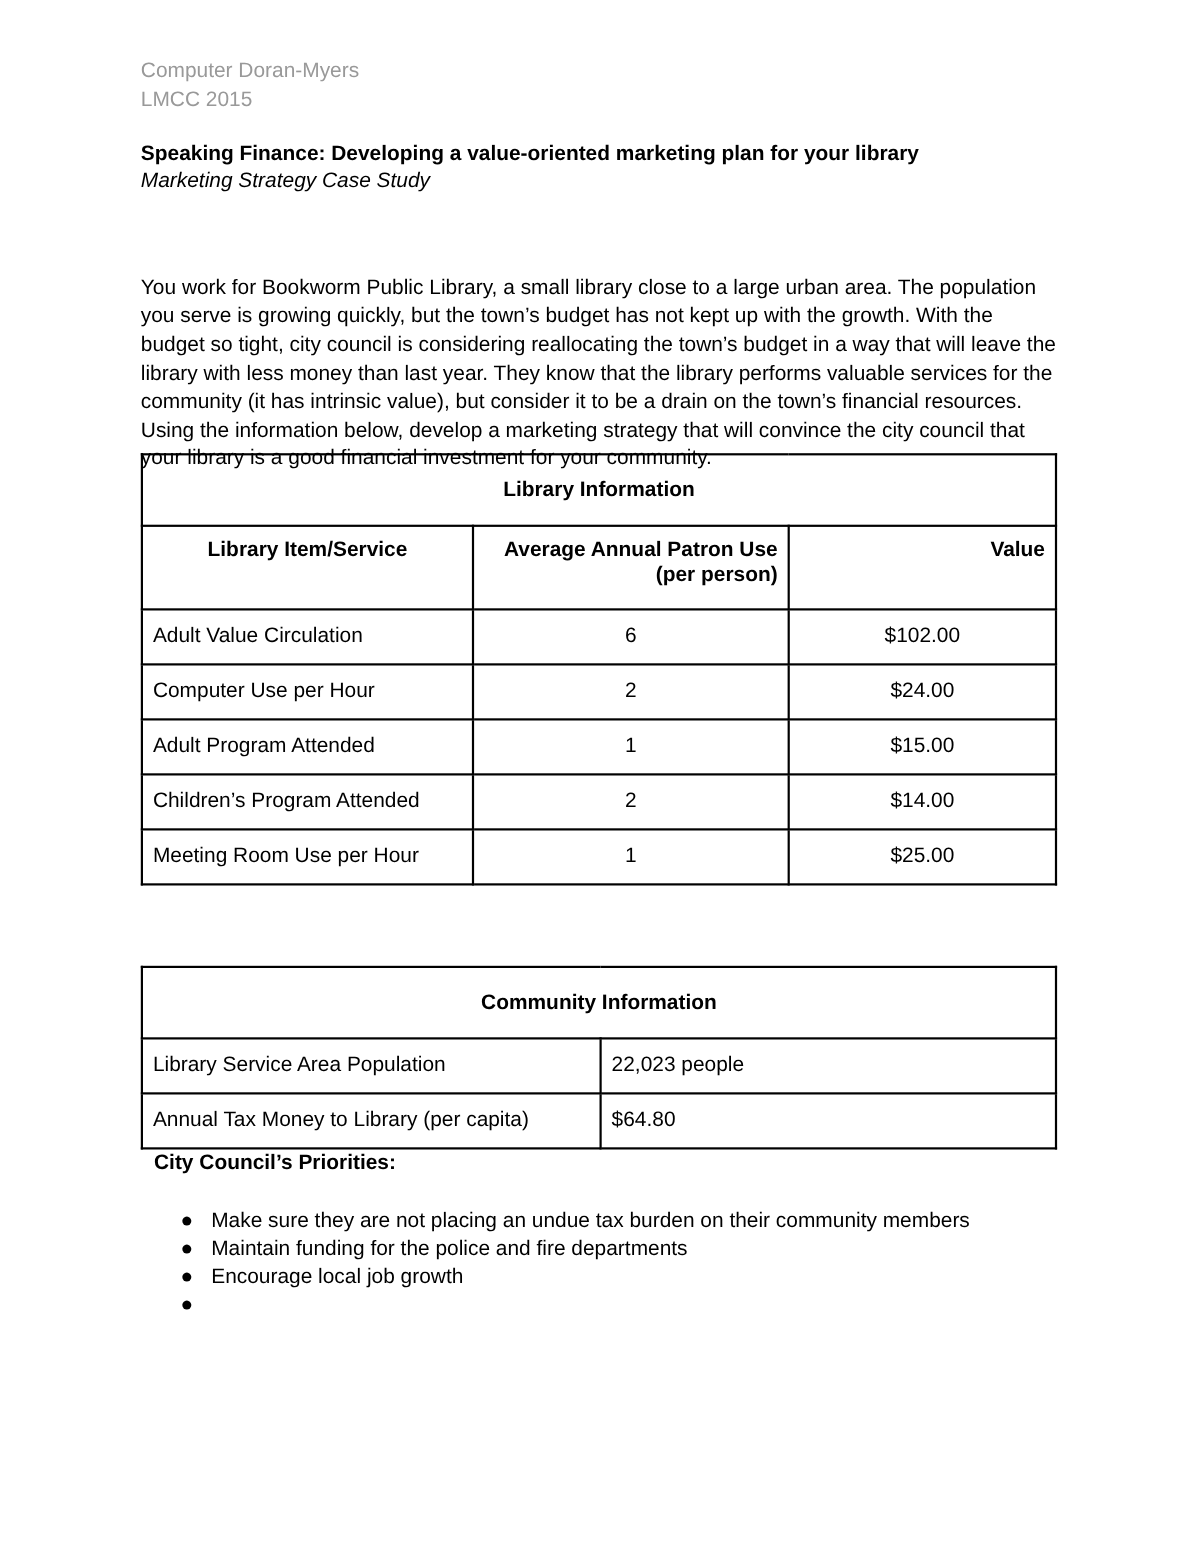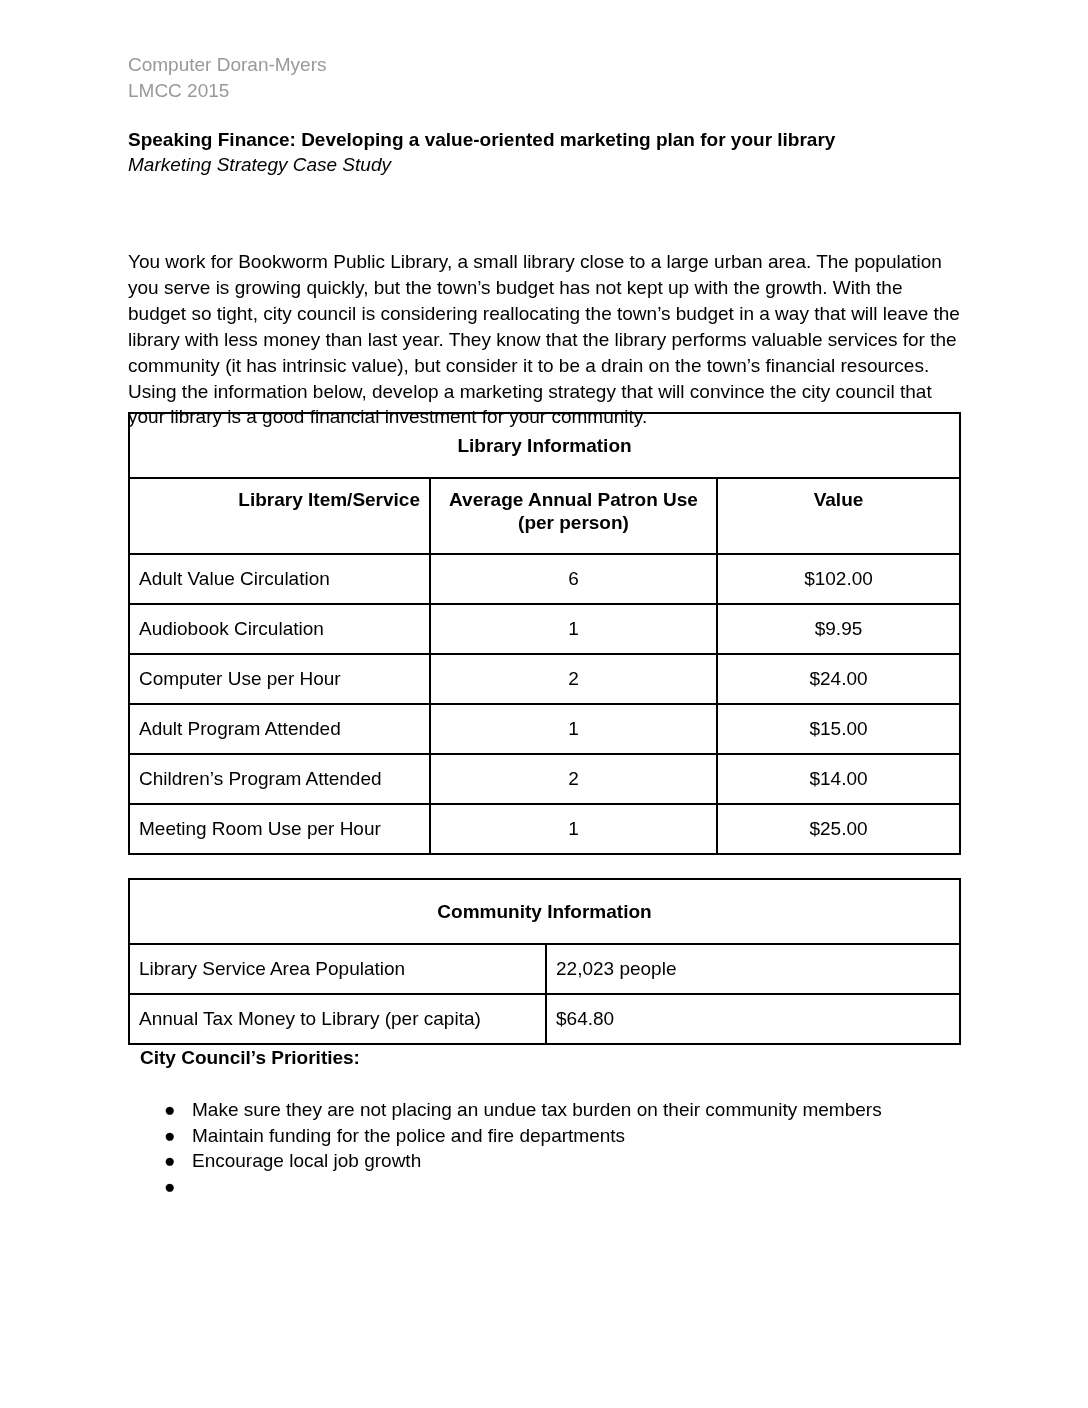--- a/index.html
+++ b/index.html
@@ -12,22 +12,22 @@
     .author { position: absolute; top: 52px; left: 0; color: #999999; line-height: 26px; font-size: 19px; }
     .author div { height: 26px; }
     .title { position: absolute; top: 127px; left: 0; font-weight: bold; line-height: 25px; white-space: nowrap; }
     .subtitle { position: absolute; top: 152px; left: 0; font-style: italic; line-height: 25px; }
     .intro { position: absolute; top: 205px; left: 0; width: 833px; line-height: 25.9px; margin-top: 44px; }
     table { border-collapse: collapse; position: absolute; left: 0; width: 833px; }
     td, th { border: 2px solid #000; font-size: 19px; padding: 4px 9px; }
     .lib { top: 412px; }
     .lib .caption td { height: 55px; text-align: center; font-weight: bold; }
     .lib .hdr th { height: 61px; font-weight: bold; vertical-align: top; padding-top: 9px; line-height: 23px; }
-    .lib .hdr th.left { text-align: right; }
-    .lib .hdr th.center { text-align: center; }
+    .lib .hdr th.left { text-align: center; }
+    .lib .hdr th.center { text-align: right; }
     .lib td.cell { height: 40px; }
     .lib td.c { text-align: center; }
     .comm { top: 878px; }
     .comm .caption td { height: 55px; text-align: center; font-weight: bold; border-radius: 27px; }
     .comm td.cell { height: 40px; }
     .prio-title { position: absolute; top: 1045px; left: 12px; font-weight: bold; line-height: 25px; }
     ul.prio { position: absolute; top: 1097px; left: 0; margin: 0; padding: 0; list-style: none; }
     ul.prio li { position: relative; padding-left: 64px; line-height: 25.7px; }
     ul.prio li .bullet { position: absolute; left: 36px; top: 0; font-size: 19px; }
   </style>
@@ -52,25 +52,20 @@
     </tr>
     <tr class="hdr">
       <th class="left" style="width:281px">Library Item/Service</th>
       <th class="center" style="width:267px">Average Annual Patron Use (per person)</th>
       <th class="center">Value</th>
     </tr>
     <tr>
       <td class="cell">Adult Value Circulation</td>
       <td class="cell c">6</td>
       <td class="cell c">$102.00</td>
-    </tr>
-    <tr>
-      <td class="cell">Audiobook Circulation</td>
-      <td class="cell c">1</td>
-      <td class="cell c">$9.95</td>
     </tr>
     <tr>
       <td class="cell">Computer Use per Hour</td>
       <td class="cell c">2</td>
       <td class="cell c">$24.00</td>
     </tr>
     <tr>
       <td class="cell">Adult Program Attended</td>
       <td class="cell c">1</td>
       <td class="cell c">$15.00</td>

